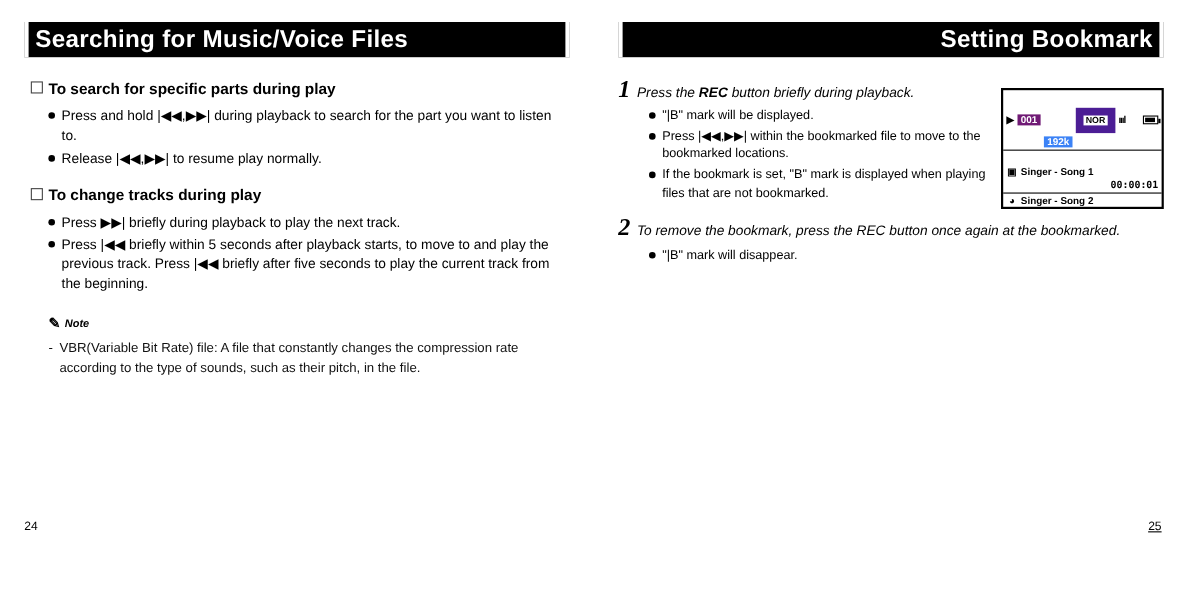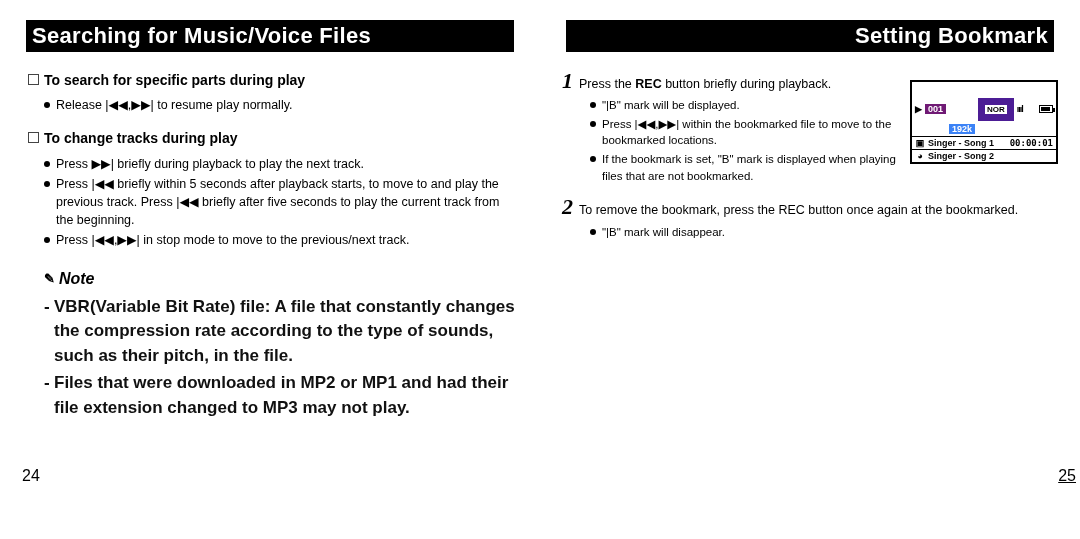--- a/index.html
+++ b/index.html
@@ -12,84 +12,81 @@
   .page.left .header-bar { justify-content: flex-start; }
   .page.right .header-bar { justify-content: flex-end; }
   .header-title { font-size: 22px; font-weight: 700; letter-spacing: 0.3px; }
   .content { font-size: 12.5px; line-height: 1.45; }
   .section-head { font-size: 14px; font-weight: 700; margin: 14px 0 6px 4px; position: relative; padding-left: 18px; }
   .section-head::before { content: ""; position: absolute; left: 2px; top: 4px; width: 9px; height: 9px; border: 1.5px solid #444; }
   .bullets { list-style: none; padding-left: 22px; }
   .bullets li { position: relative; padding-left: 12px; margin-bottom: 2px; }
   .bullets li::before { content: ""; position: absolute; left: 0; top: 6px; width: 6px; height: 6px; background: #000; border-radius: 50%; }
   .note-block { margin-top: 18px; padding-left: 22px; }
-  .note-label { font-weight: 700; font-size: 16px; font-style: italic; margin-bottom: 4px; display:inline-flex; align-items:center; gap:4px;}
+  .note-label { font-weight: 700; font-size: 10px; font-style: italic; margin-bottom: 4px; display:inline-flex; align-items:center; gap:4px;}
   .note-label::before { content: "✎"; font-style: normal; font-size: 13px; }
-  .note-list { list-style: none; font-size: 17px; line-height: 1.45; color: #111; font-weight: bold; }
+  .note-list { list-style: none; font-size: 12px; line-height: 1.45; color: #111; }
   .note-list li { position: relative; padding-left: 10px; margin-bottom: 3px; }
   .note-list li::before { content: "-"; position: absolute; left: 0; }
-  .page-num { position: absolute; bottom: 10px; font-size: 16px; text-align: center; }
+  .page-num { position: absolute; bottom: 10px; font-size: 11px; text-align: center; }
   .page.left .page-num { left: 22px; }
-  .page.right .page-num { right: 4px; text-decoration: underline; }
+  .page.right .page-num { right: 24px; text-decoration: underline; }
   .step { margin-bottom: 12px; }
   .step-row { display:flex; align-items: baseline; gap:6px; }
   .step-num { font-family: "Times New Roman", serif; font-style: italic; font-weight: 700; font-size: 22px; line-height: 1; }
-  .step-text { font-size: 12.5px; }
+  .step-text { font-size: 12.5px; font-style: italic; }
   .sub-bullets { list-style: none; padding-left: 28px; margin-top: 4px; }
   .sub-bullets li { position: relative; padding-left: 12px; margin-bottom: 2px; font-size: 11.5px; }
   .sub-bullets li::before { content: ""; position: absolute; left: 0; top: 5px; width: 6px; height: 6px; background: #000; border-radius: 50%; }
   .lcd { position: absolute; right: 22px; top: 80px; width: 148px; border: 2px solid #000; font-family: Arial, sans-serif; font-size: 9px; font-weight: 700; background: #fff; }
   .lcd-top { display:flex; align-items:center; gap:3px; padding: 2px 3px; border-bottom: 1px solid #000;}
   .lcd-top .play { font-size:9px;}
   .lcd-top .track { background:#701a75; color:#fff; padding: 0 3px;}
   .lcd-top .rate { background:#3b82f6; color:#fff; padding: 0 3px; margin-top: 40px;}
   .lcd-top .nor { border:7px solid #4c1d95; padding: 0 2px; font-size:8px;}
   .lcd-top .sig { font-size:9px; letter-spacing:-1px;text-align:center;}
   .lcd-top .batt { width:14px; height:8px; border:1px solid #000; position:relative; margin-left:auto;}
   .lcd-top .batt::after { content:""; position:absolute; right:-3px; top:1.5px; width:2px; height:4px; background:#000;}
   .lcd-top .batt .fill { position:absolute; left:1px; top:1px; bottom:1px; width:9px; background:#000;}
   .lcd-row { display:flex; align-items:center; gap:3px; padding: 1px 3px; }
   .lcd-row.border { border-bottom:1px solid #000;}
   .lcd-row .ico { width:10px; height:10px; display:inline-flex; align-items:center; justify-content:center; font-size:9px;}
   .lcd-row .txt { font-weight:700;}
-  .lcd-row .time { margin-left:auto; font-family: monospace; font-weight:700; font-size:9px;}
+  .lcd-row .time { margin-left:auto; font-family: monospace; font-weight:700; font-size:9px;margin-top:26px;}
 </style>
 </head>
 <body>
 
 <div class="page-wrap">
 
   <div class="page left">
     <div class="header-bar">
       <div class="header-title">Searching for Music/Voice Files</div>
     </div>
     <div class="content">
 
       <div class="section-head">To search for specific parts during play</div>
       <ul class="bullets">
+        <li>Press and hold |◀◀,▶▶| during playback to search for the part you want to listen to.</li>
         <li>Release |◀◀,▶▶| to resume play normally.</li>
       </ul>
 
       <div class="section-head">To change tracks during play</div>
       <ul class="bullets">
         <li>Press ▶▶| briefly during playback to play the next track.</li>
         <li>Press |◀◀ briefly within 5 seconds after playback starts, to move to and play the previous track. Press |◀◀ briefly after five seconds to play the current track from the beginning.</li>
       </ul>
 
-      <ul class="bullets">
-        <li>Press |◀◀,▶▶| in stop mode to move to the previous/next track.</li>
-      </ul>
 
       <div class="note-block">
         <div class="note-label">
             <span>Note</span>
           </div>
         <ul class="note-list">
           <li>VBR(Variable Bit Rate) file: A file that constantly changes the compression rate according to the type of sounds, such as their pitch, in the file.</li>
-          <li>Files that were downloaded in MP2 or MP1 and had their file extension changed to MP3 may not play.</li>
         </ul>
       </div>
     </div>
     <div class="page-num">24</div>
   </div>
 
   <div class="page right">
     <div class="header-bar">
       <div class="header-title">Setting Bookmark</div>
     </div>

